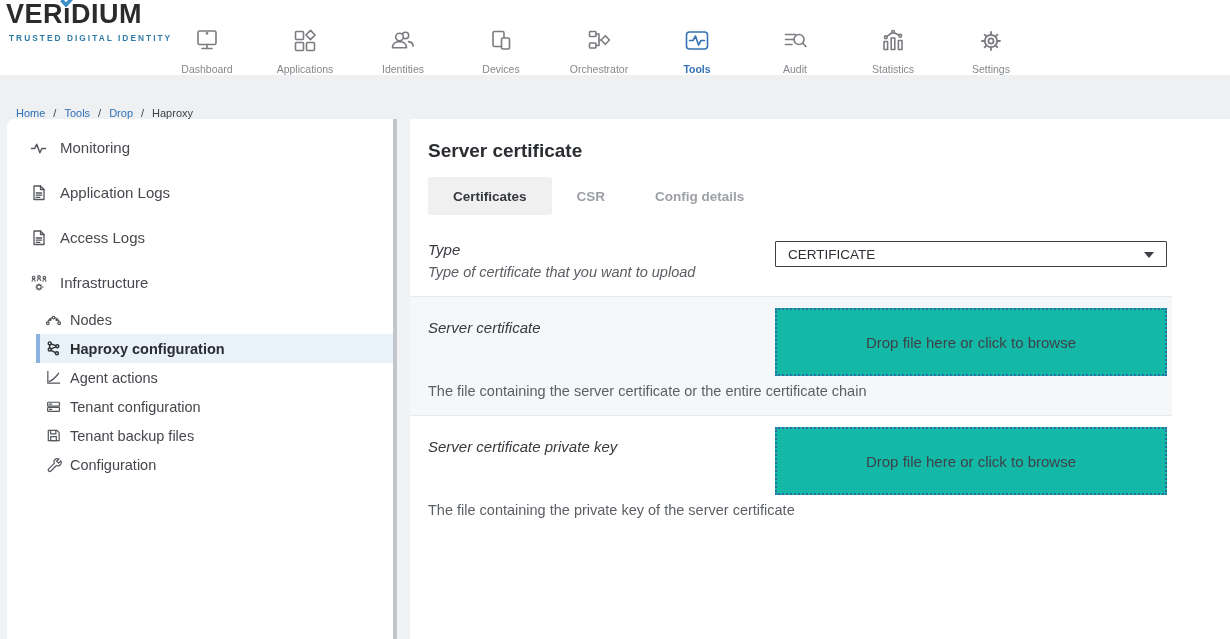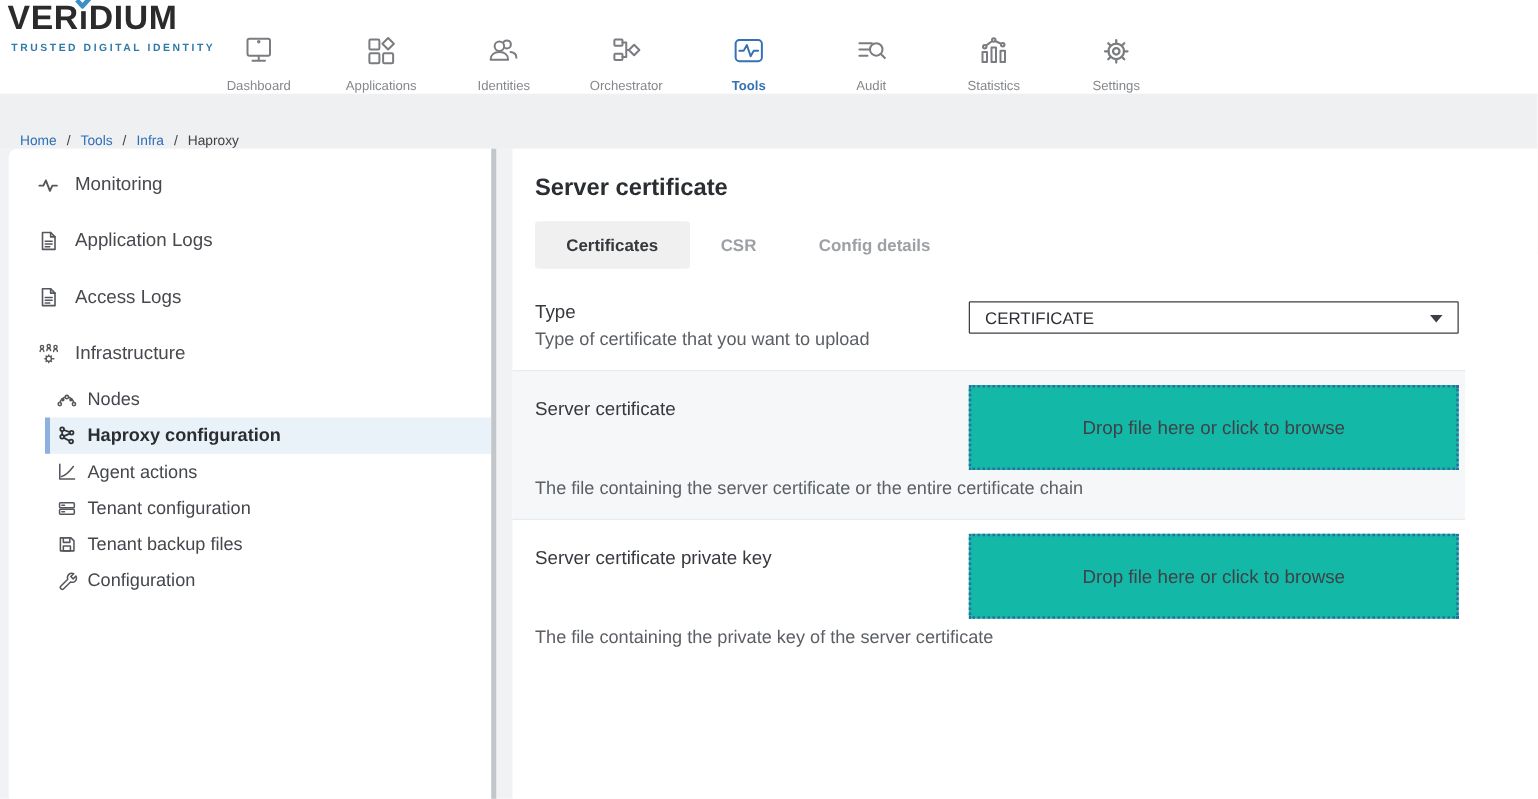--- a/index.html
+++ b/index.html
@@ -43,21 +43,21 @@
   .side-sub.active svg { stroke:#2f3237; stroke-width:1.5; }
   
   .main { position:absolute; left:410px; top:0; right:0; bottom:0; background:#fff; }
   .page-title { margin:21px 0 0 18px; font-size:19px; font-weight:700; color:#2a2d31; }
   .tabs { display:flex; margin:15px 0 0 18px;font-weight:bold; }
   .tab { height:38px; display:flex; align-items:center; padding:0 25px; font-size:13.5px; color:#9da0a5; cursor:pointer; border-radius:3px; }
   .tab.active { background:#f0f0f1; color:#35383c; }
   .content { width:762px; margin-top:12px; }
   .frow { padding-left:18px; }
   .row-type { display:flex; padding-top:14px; padding-bottom:16px; }
-  .labels { flex:1; padding-right:20px; }
+  .labels { flex:1; padding-right:20px;font-style:italic; }
   .field-label { font-size:15px; color:#36393e; }
   .field-desc { font-size:14.5px; color:#5b5f64; margin-top:6px; }
   .control-col { width:392px; margin-right:5px; flex-shrink:0; }
   .select { height:26px; border:1px solid #3c3f44; border-radius:1px; background:#fff; display:flex; align-items:center; padding:0 12px; font-size:13.5px; color:#2b2f34; position:relative; cursor:pointer; }
   .caret { position:absolute; right:12px; top:10px; width:0; height:0; border-left:5px solid transparent; border-right:5px solid transparent; border-top:6px solid #3c4045; }
   .row-upload { padding-top:11px; padding-bottom:16px; }
   .row-upload.shaded { background:#f6f7f8; border-top:1px solid #e8eaec; border-bottom:1px solid #e8eaec; }
   .row-top { display:flex; }
   .row-top .field-label { margin-top:11px; }
   .dropzone { width:392px; height:68px; margin-right:5px; flex-shrink:0; border:2px dotted #2e6da4; background:#14b8a6; display:flex; align-items:center; justify-content:center; font-size:15px; color:#3e4248; cursor:pointer; }
@@ -108,20 +108,29 @@
             <path d="M19.5 14.6 c3 .3 4.6 1.9 4.6 4.6"></path>
             <circle cx="10.5" cy="10" r="3.8" fill="#fff"></circle>
             <path d="M3.5 20.8 c0-4 3-6.2 7-6.2 s7 2.2 7 6.2 z" fill="#fff"></path>
           </svg>
       </span>
       <span class="nav-label">Identities</span>
     </div>
     <div class="nav-item">
       <span class="nav-ico">
         <svg width="28" height="28" viewBox="0 0 28 28">
+            <rect x="6" y="4.5" width="11" height="15" rx="1.5"></rect>
+            <rect x="14.5" y="11" width="8" height="11" rx="1.5" fill="#fff"></rect>
+          </svg>
+      </span>
+      <span class="nav-label">Devices</span>
+    </div>
+    <div class="nav-item">
+      <span class="nav-ico">
+        <svg width="28" height="28" viewBox="0 0 28 28">
             <rect x="4.5" y="4.5" width="6.5" height="5" rx="0.8"></rect>
             <rect x="4.5" y="16" width="6.5" height="5" rx="0.8"></rect>
             <path d="M11 7 H14 V18.5 H11 M14 13 H16"></path>
             <path d="M20.3 8.8 L24.5 13 L20.3 17.2 L16.1 13 Z"></path>
           </svg>
       </span>
       <span class="nav-label">Orchestrator</span>
     </div>
     <div class="nav-item active">
       <span class="nav-ico">
@@ -167,21 +176,21 @@
       <span class="nav-label">Settings</span>
     </div>
   </div>
 </div>
 
 <div class="breadcrumb">
   <span class="crumb-link">Home</span>
   <span class="crumb-sep">/</span>
   <span class="crumb-link">Tools</span>
   <span class="crumb-sep">/</span>
-  <span class="crumb-link">Infra</span>
+  <span class="crumb-link">Drop</span>
   <span class="crumb-sep">/</span>
   <span class="crumb-current">Haproxy</span>
 </div>
 
 <div class="page">
 
   <div class="sidebar">
     <div class="side-item">
       <span class="ico">
         <svg width="19" height="18" viewBox="0 0 18 18">

